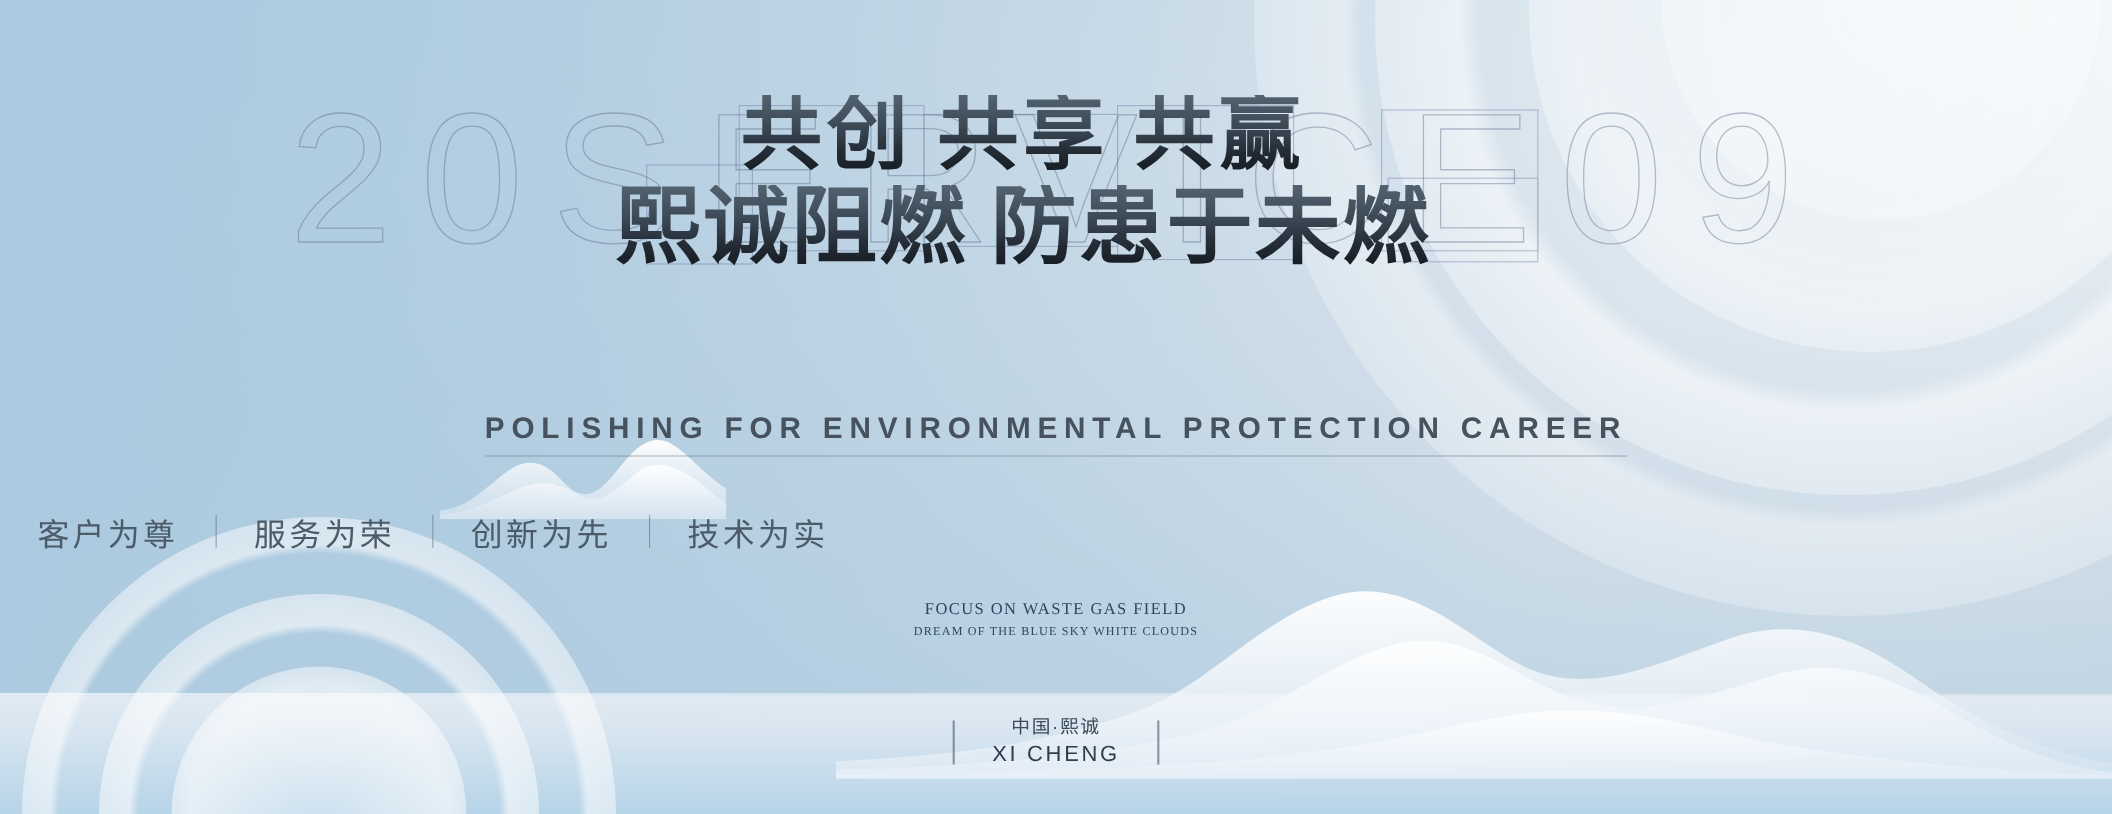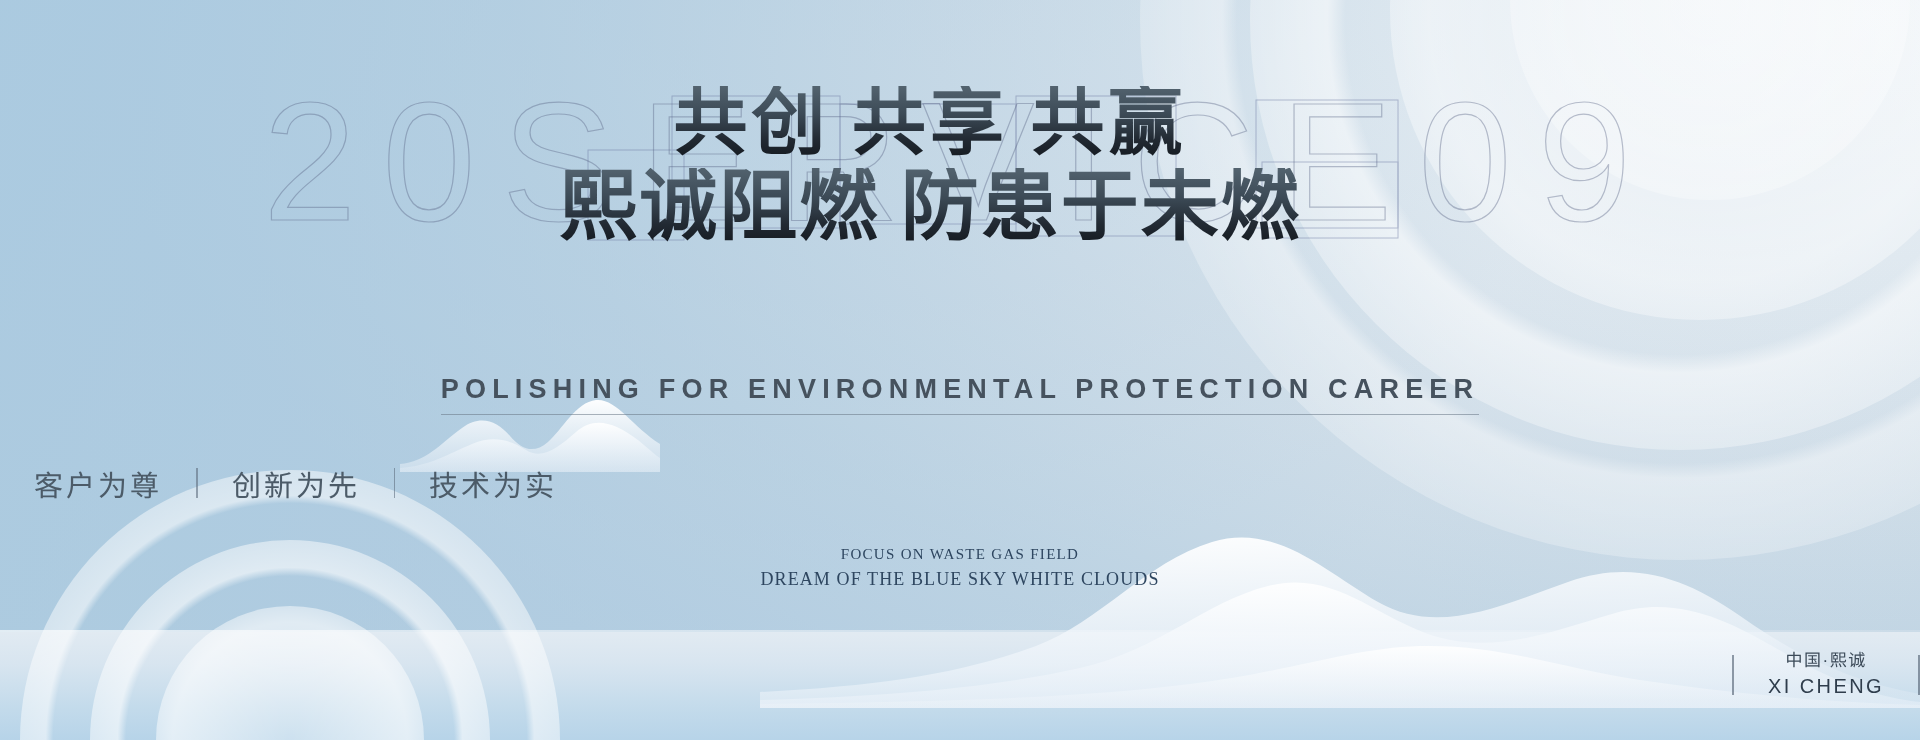--- a/index.html
+++ b/index.html
@@ -205,30 +205,30 @@
     top: 543px;
     left: 0;
     width: 1920px;
     text-align: center;
     font-family: "Liberation Serif", "DejaVu Serif", serif;
     color: #2e4660;
     line-height: 1.5;
     pointer-events: none;
   }
   .serif-block .sl1 { font-size: 15px; letter-spacing: 1.3px; display: block; }
-  .serif-block .sl2 { font-size: 18px; letter-spacing: 1.1px; display: block; }
+  .serif-block .sl2 { font-size: 11px; letter-spacing: 1.1px; display: block; }
 
   
   .logo-wrap {
     position: absolute;
     bottom: 40px;
     left: 0;
     width: 1920px;
     display: flex;
-    justify-content: flex-end;
+    justify-content: center;
     align-items: center;
     gap: 34px;
   }
   .logo-bar {
     width: 2px;
     height: 40px;
     background: rgba(82,97,114,0.62);
   }
   .logo-text { text-align: center; line-height: 1.35; }
   .logo-cn { font-size: 17px; letter-spacing: 1.5px; color: #3c4a58; display: block; }
@@ -308,20 +308,21 @@
     <span class="line line2">熙诚阻燃 防患于未燃</span>
   </div>
 
   <div class="eng-slogan">
     <span class="txt">POLISHING FOR ENVIRONMENTAL PROTECTION CAREER</span>
   </div>
 
   <div class="value-row">
     <span class="value-item">客户为尊</span>
     <span class="value-sep"></span>
+    <span class="value-item">服务为荣</span>
     <span class="value-sep"></span>
     <span class="value-item">创新为先</span>
     <span class="value-sep"></span>
     <span class="value-item">技术为实</span>
   </div>
 
   <div class="serif-block">
     <span class="sl1">FOCUS ON WASTE GAS FIELD</span>
     <span class="sl2">DREAM OF THE BLUE SKY WHITE CLOUDS</span>
   </div>

